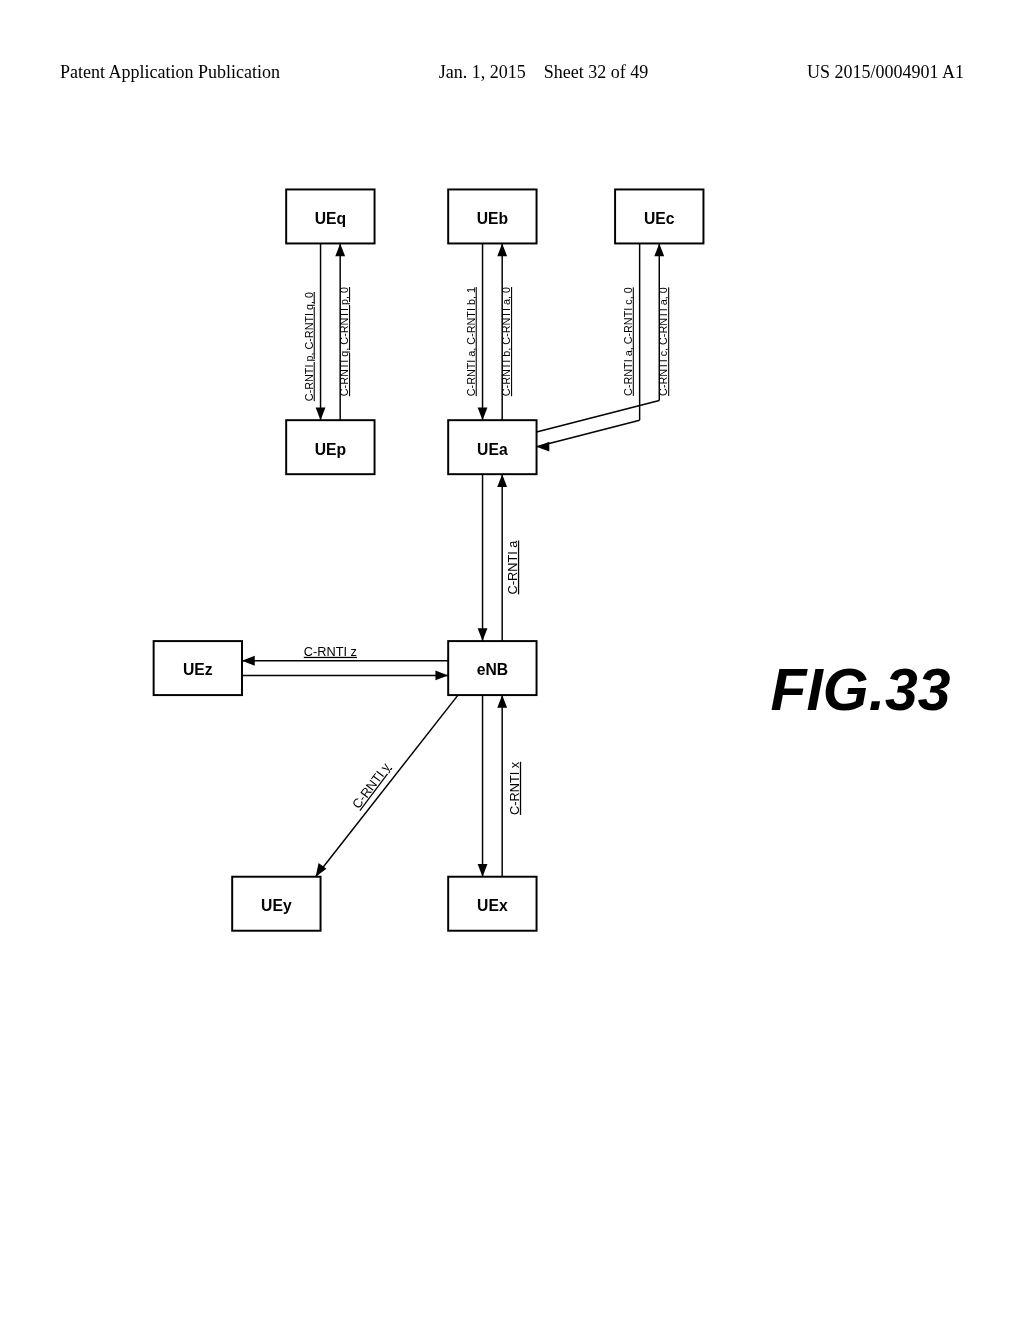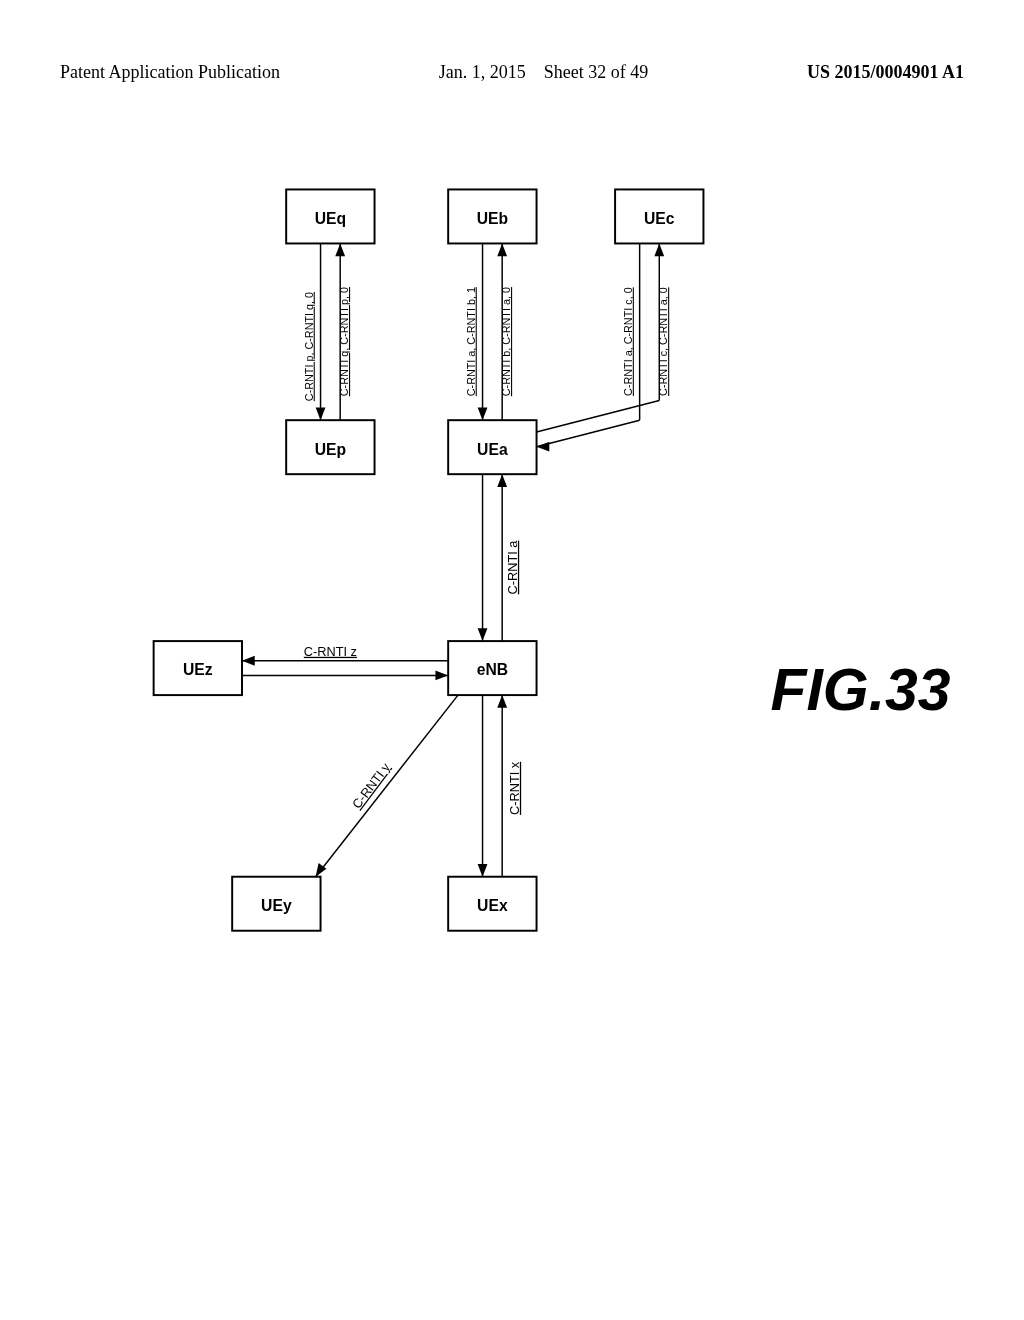--- a/index.html
+++ b/index.html
@@ -30,21 +30,21 @@
       max-width: 350px;
     }
     .header-center {
       font-size: 18px;
       font-weight: normal;
       text-align: right;
       line-height: 1.4;
     }
     .header-right {
       font-size: 18px;
-      font-weight: bold;
+      font-weight: normal;
       text-align: right;
       line-height: 1.4;
     }
 
     
     .diagram {
       position: absolute;
       top: 160px;
       left: 60px;
       right: 60px;

